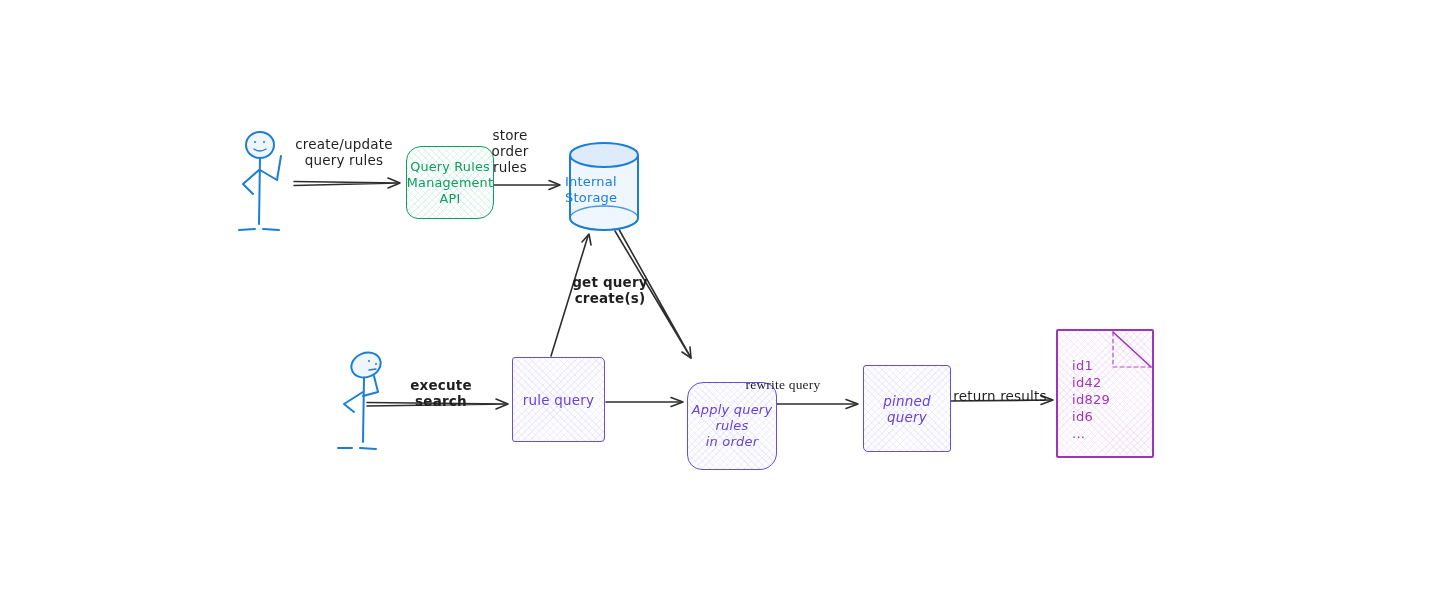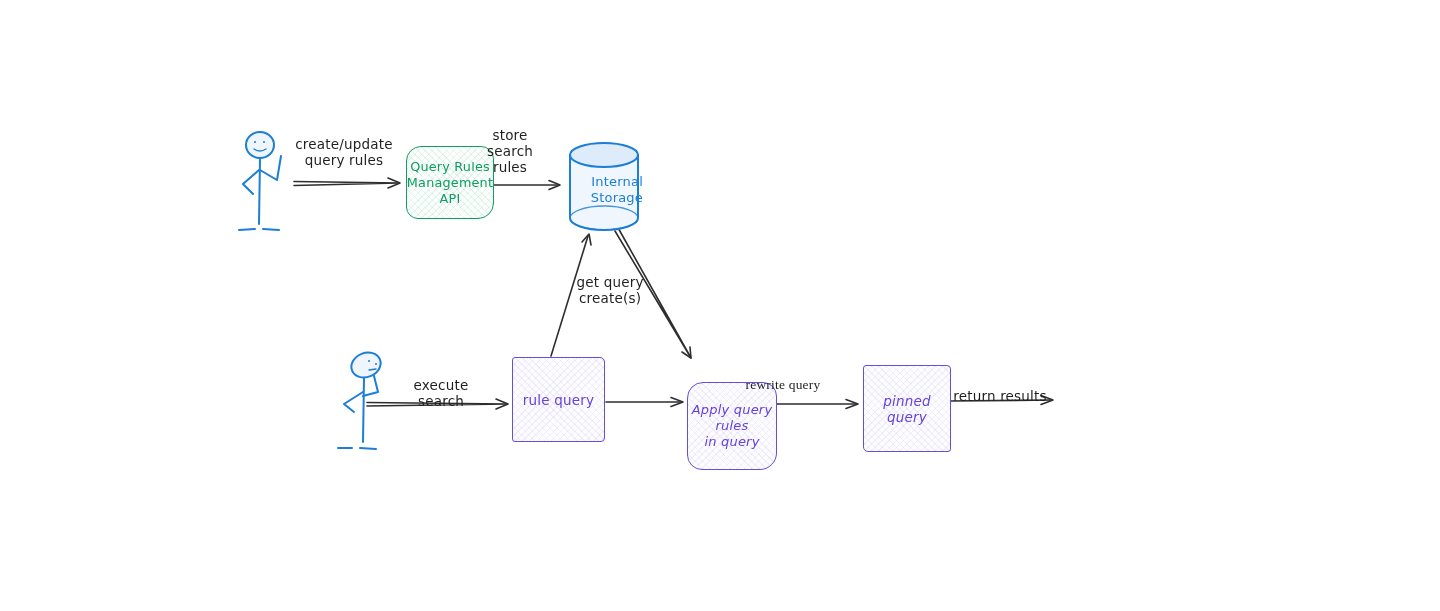--- a/index.html
+++ b/index.html
@@ -55,21 +55,21 @@
     left:687px;top:382px;width:88px;height:86px;
     border:1.8px solid #6a4be0;border-radius:16px 14px 17px 15px;color:#6741d9;font-size:13px;font-style:italic;
   }
   #node-pinned{
     left:863px;top:365px;width:86px;height:85px;
     border:1.8px solid #6a4be0;border-radius:3px 4px 3px 5px;color:#6741d9;font-style:italic;
   }
 
   
   #cyl-label{
-    position:absolute;left:565px;top:174px;width:78px;text-align:right;
+    position:absolute;left:565px;top:174px;width:78px;text-align:left;
     color:#1c7ed6;font-size:13px;line-height:16px;letter-spacing:.2px;
   }
   #cyl-label span{display:block;}
 
   
   #node-doc{
     position:absolute;left:1056px;top:329px;width:98px;height:129px;box-sizing:border-box;
     border:2px solid #9c36b5;border-radius:2px;
   }
   #node-doc .ids{
@@ -78,22 +78,22 @@
   #node-doc .ids span{display:block;}
   #node-doc .fold{position:absolute;right:-1px;top:-1px;}
 
   .person{position:absolute;}
   #person-author{left:234px;top:128px;}
   #person-searcher{left:336px;top:348px;}
   #cyl{position:absolute;left:565px;top:140px;}
 
   #lbl-create {left:292px;top:136px;width:104px;}
   #lbl-store  {left:480px;top:127px;width:60px;}
-  #lbl-get    {left:568px;top:274px;width:84px;}
-  #lbl-exec   {left:393px;top:377px;width:96px;}
+  #lbl-get    {left:568px;top:274px;width:84px;font-weight:bold;}
+  #lbl-exec   {left:393px;top:377px;width:96px;font-weight:bold;}
   #lbl-rewrite{left:739px;top:377px;width:88px;font-family:Liberation Serif, serif;}
   #lbl-return {left:952px;top:388px;width:96px;}
 </style>
 </head>
 <body>
 
 <div id="stage">
 
   <svg id="arrows" viewBox="0 0 1440 611" fill="none" stroke="#2e2e2e" stroke-width="1.6" stroke-linecap="round" stroke-linejoin="round">
     <g>
@@ -147,21 +147,21 @@
   </div>
 
   <div class="node hatch-green" id="node-api">
     <span>Query Rules</span>
     <span>Management</span>
     <span>API</span>
   </div>
 
   <div class="elabel" id="lbl-store">
     <span>store</span>
-    <span>search</span>
+    <span>order</span>
     <span>rules</span>
   </div>
 
   <svg id="cyl" width="78" height="95" viewBox="0 0 78 95" fill="none" stroke="#1c7ed6" stroke-width="2" stroke-linecap="round">
     <path d="M5 15 L5 78 A34 12 0 0 0 73 78 L73 15" fill="#f0f6fd"></path>
     <ellipse cx="39" cy="78" rx="34" ry="12" stroke-width="1.3" opacity=".8"></ellipse>
     <ellipse cx="39" cy="15" rx="34" ry="12" fill="#ddebfa"></ellipse>
   </svg>
   <div id="cyl-label">
     <span>Internal</span>
@@ -188,29 +188,42 @@
     <span>execute search</span>
   </div>
 
   <div class="node hatch-violet" id="node-rule">
     <span>rule query</span>
   </div>
 
   <div class="node hatch-violet" id="node-apply">
     <span>Apply query</span>
     <span>rules</span>
-    <span>in query</span>
+    <span>in order</span>
   </div>
 
   <div class="elabel" id="lbl-rewrite">
     <span>rewrite query</span>
   </div>
 
   <div class="node hatch-violet" id="node-pinned">
     <span>pinned query</span>
   </div>
 
   <div class="elabel" id="lbl-return">
     <span>return results</span>
   </div>
 
+  <div class="hatch-grape" id="node-doc">
+    <svg class="fold" width="42" height="40" viewBox="0 0 42 40" fill="none" stroke="#9c36b5" stroke-linecap="round">
+      <path d="M2 2 L2 37 L40 37" stroke-width="1.2" stroke-dasharray="4 3" opacity=".85"></path>
+      <path d="M2 2 L40 37" stroke-width="1.6"></path>
+    </svg>
+    <div class="ids">
+      <span>id1</span>
+      <span>id42</span>
+      <span>id829</span>
+      <span>id6</span>
+      <span>...</span>
+    </div>
+  </div>
 
 </div>
 
 </body></html>

